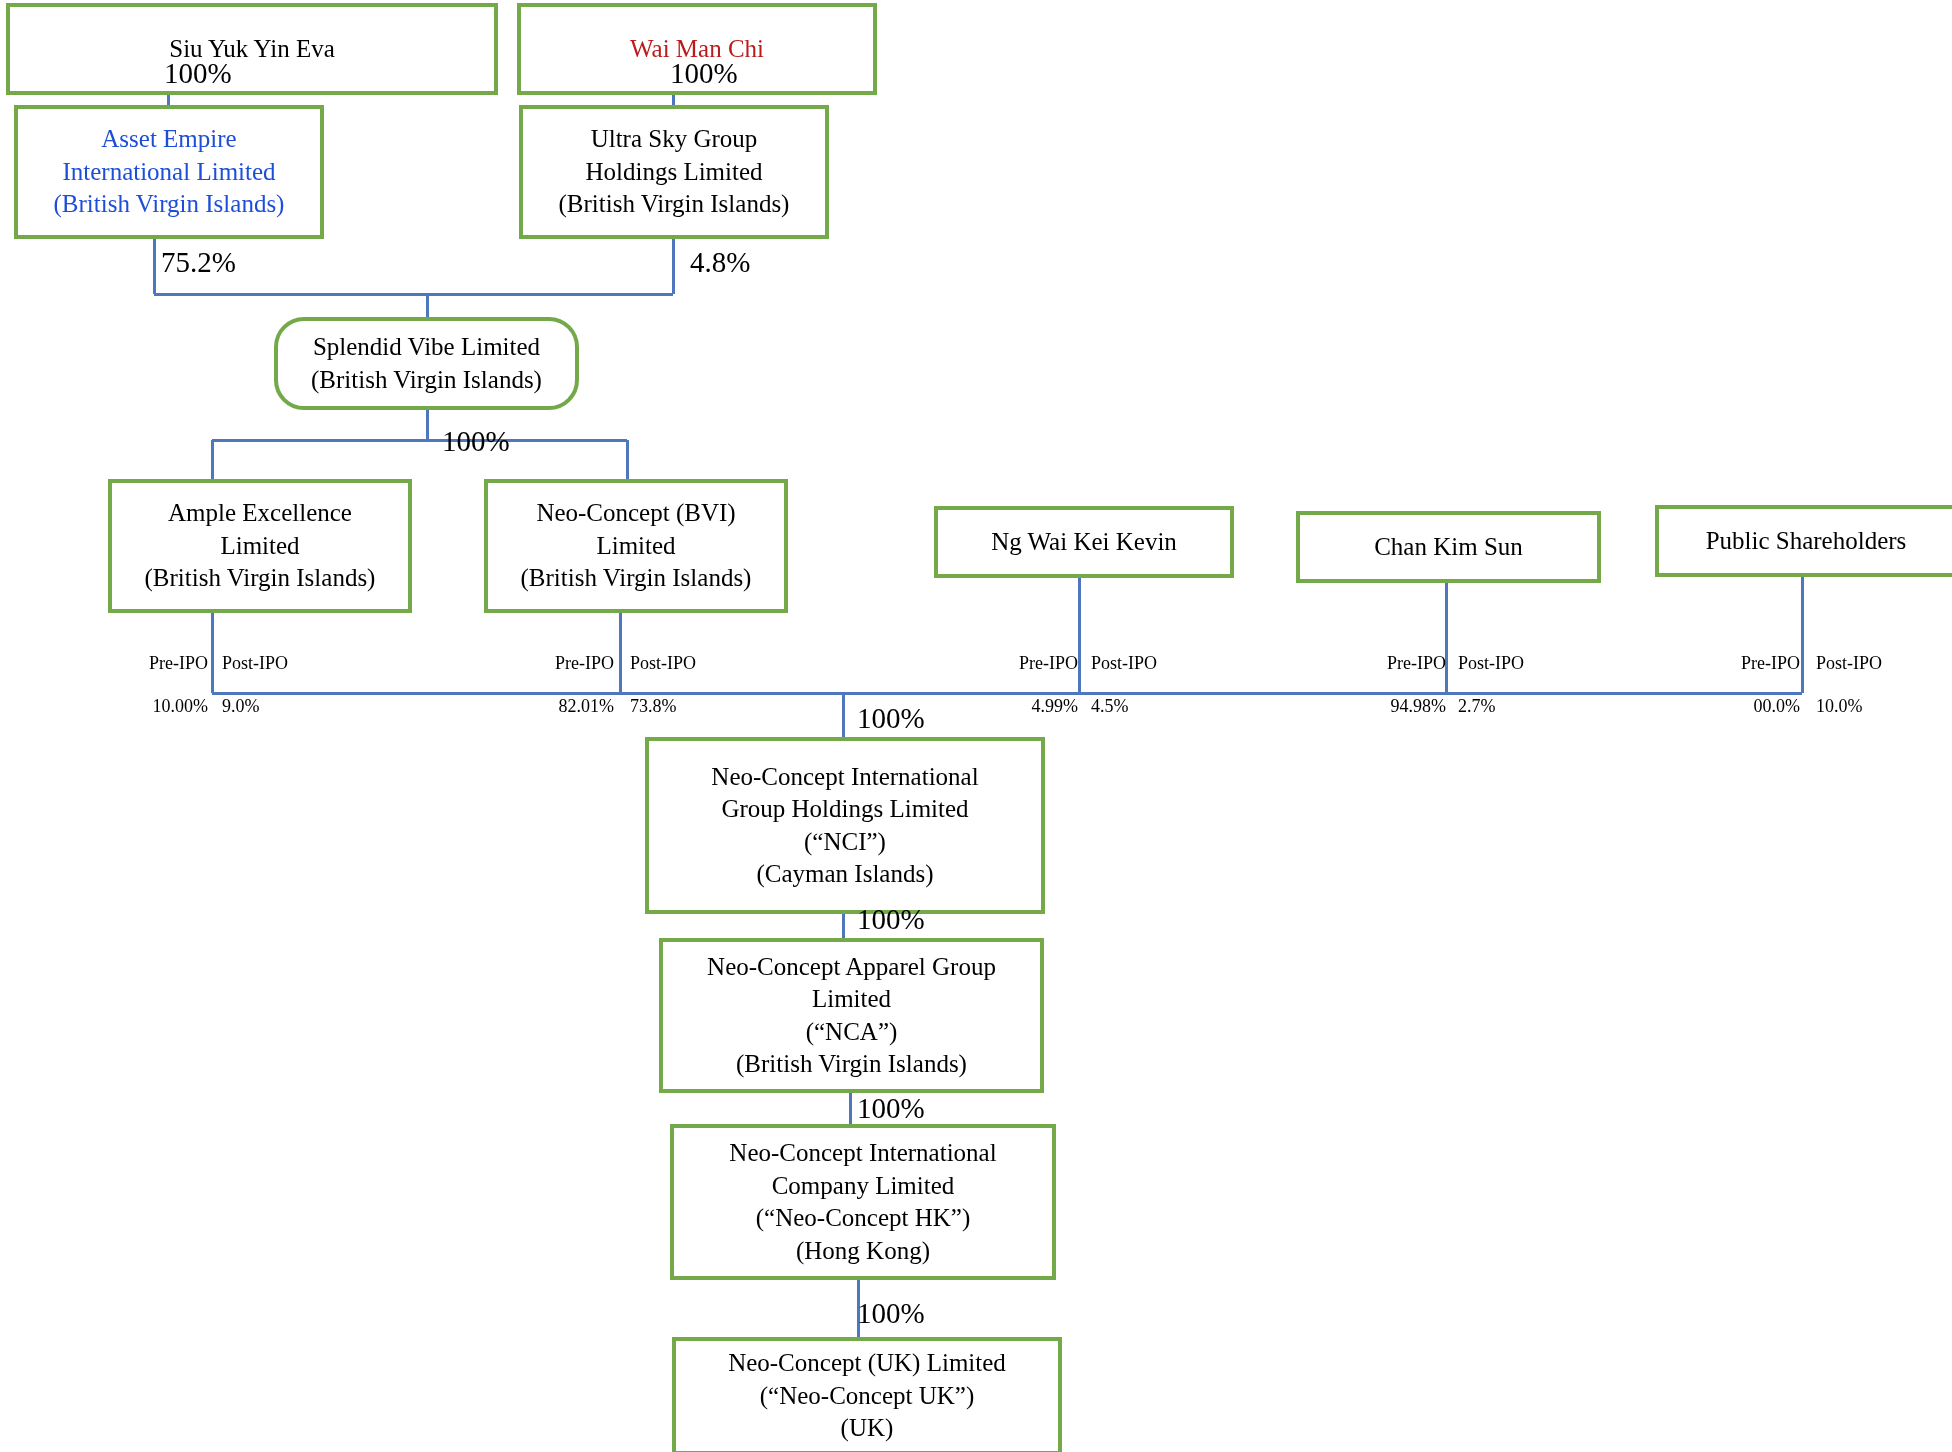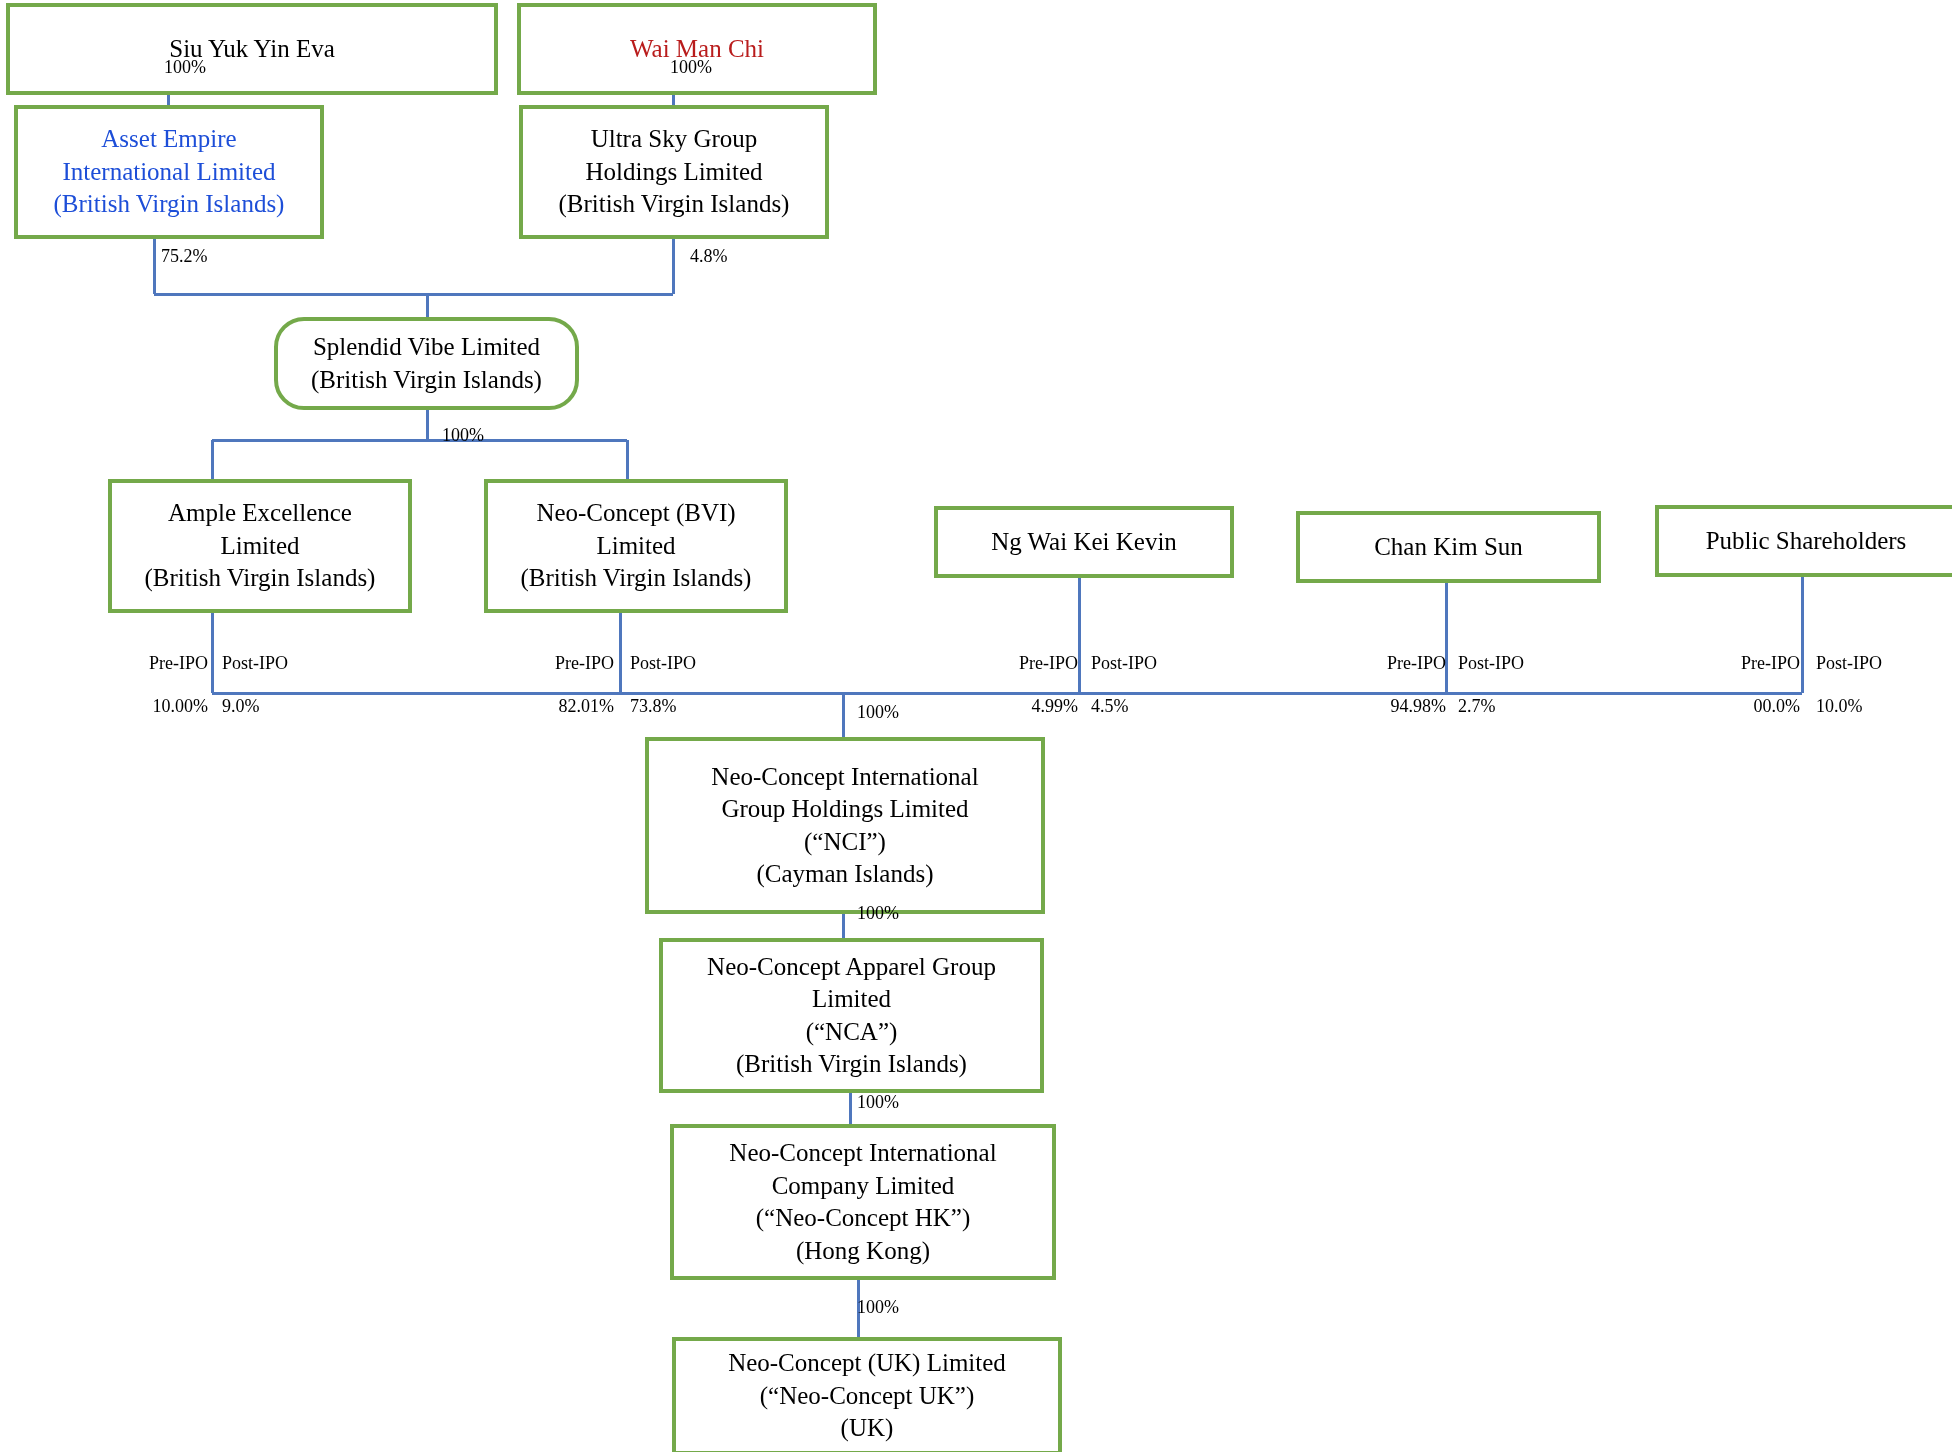--- a/index.html
+++ b/index.html
@@ -40,21 +40,21 @@
   }
   .node .node-text {
     display: block;
     width: 100%;
     white-space: pre-line;
     padding: 0 6px;
   }
   .edge-label {
     position: absolute;
     color: #000000;
-    font-size: 18px;
+    font-size: 29px;
     line-height: 1.15;
     white-space: pre-line;
     z-index: 4;
     background: transparent;
   }
   .ipo-label {
     position: absolute;
     color: #000000;
     font-size: 18px;
     line-height: 1.18;

